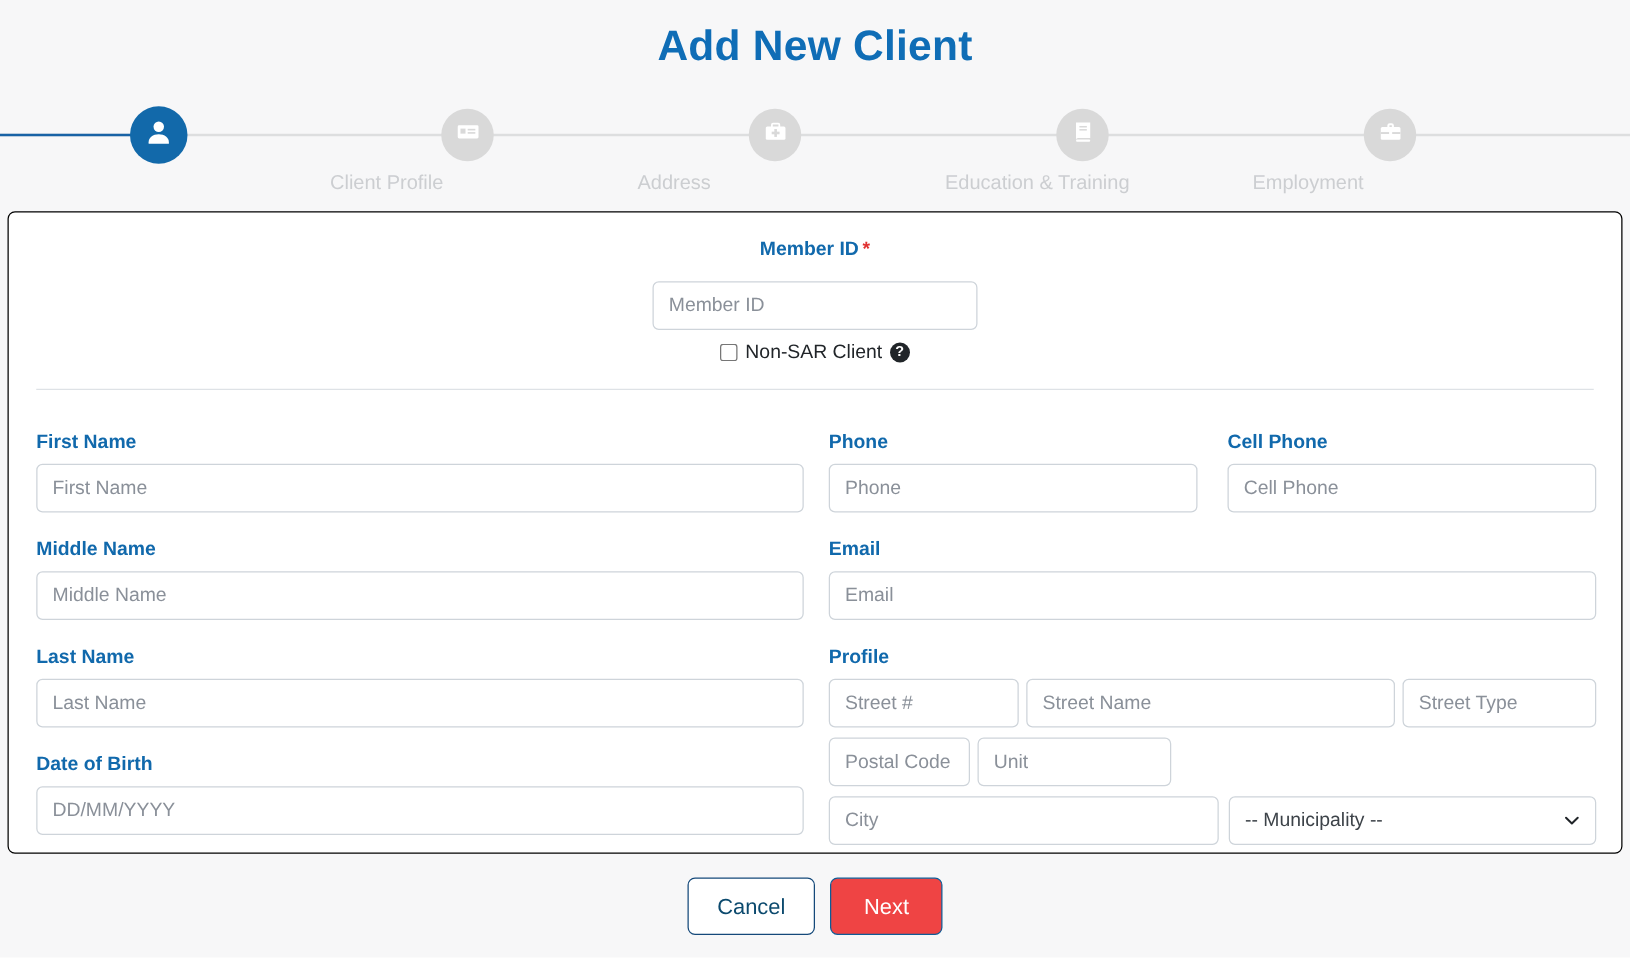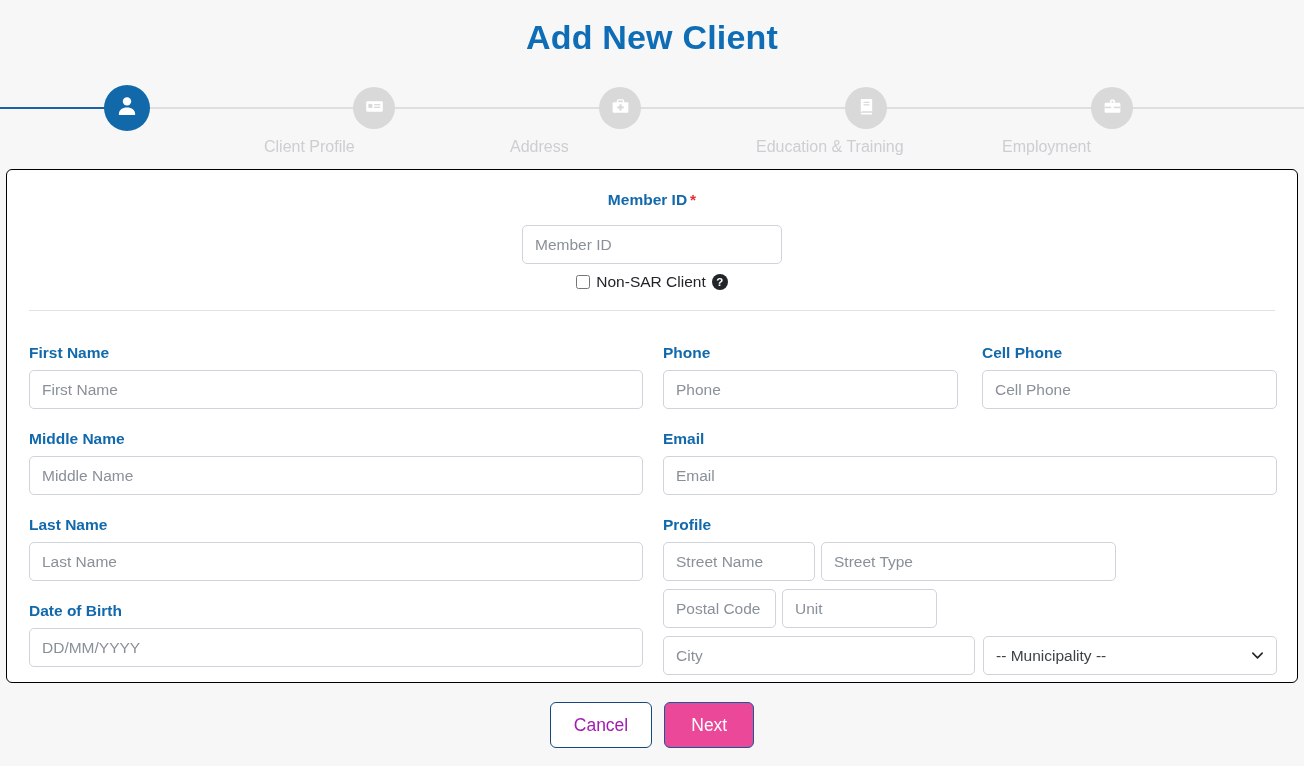--- a/index.html
+++ b/index.html
@@ -91,24 +91,24 @@
     position: absolute; right: 12px; top: 12px; width: 15px; height: 15px;
     pointer-events: none;
   }
   
   .actions { display: flex; justify-content: center; gap: 12px; margin-top: 19px; }
   .btn {
     height: 46px; border-radius: 6px; font-size: 17.5px; cursor: pointer;
     font-family: "Liberation Sans", sans-serif;
   }
   .btn-cancel {
-    background: #fff; color: #a21caf; border: 1px solid #15497a; padding: 0 23px;
+    background: #fff; color: #0c4a6e; border: 1px solid #15497a; padding: 0 23px;
   }
   .btn-next {
-    background: #ec4899; color: #fff; border: 1px solid #0f5c96; padding: 0 26px;
+    background: #ef4444; color: #fff; border: 1px solid #0f5c96; padding: 0 26px;
   }
 </style>
 </head>
 <body>
 
 <div>
 
   <h1 class="page-title">Add New Client</h1>
 
   <div class="stepper">
@@ -246,20 +246,21 @@
             <input type="text" placeholder="Cell Phone" style="">
           </div>
         </div>
         <div class="fg">
           <label>Email</label>
           <input type="text" placeholder="Email" style="">
         </div>
         <div class="fg">
           <span class="col-label">Profile</span>
           <div class="addr-row1">
+            <input type="text" placeholder="Street #" style="">
             <input type="text" placeholder="Street Name" style="">
             <input type="text" placeholder="Street Type" style="">
           </div>
           <div class="addr-row2">
             <input type="text" placeholder="Postal Code" style="">
             <input type="text" placeholder="Unit" style="">
           </div>
           <div class="addr-row3">
             <input type="text" placeholder="City" style="">
             <div class="select-wrap">

